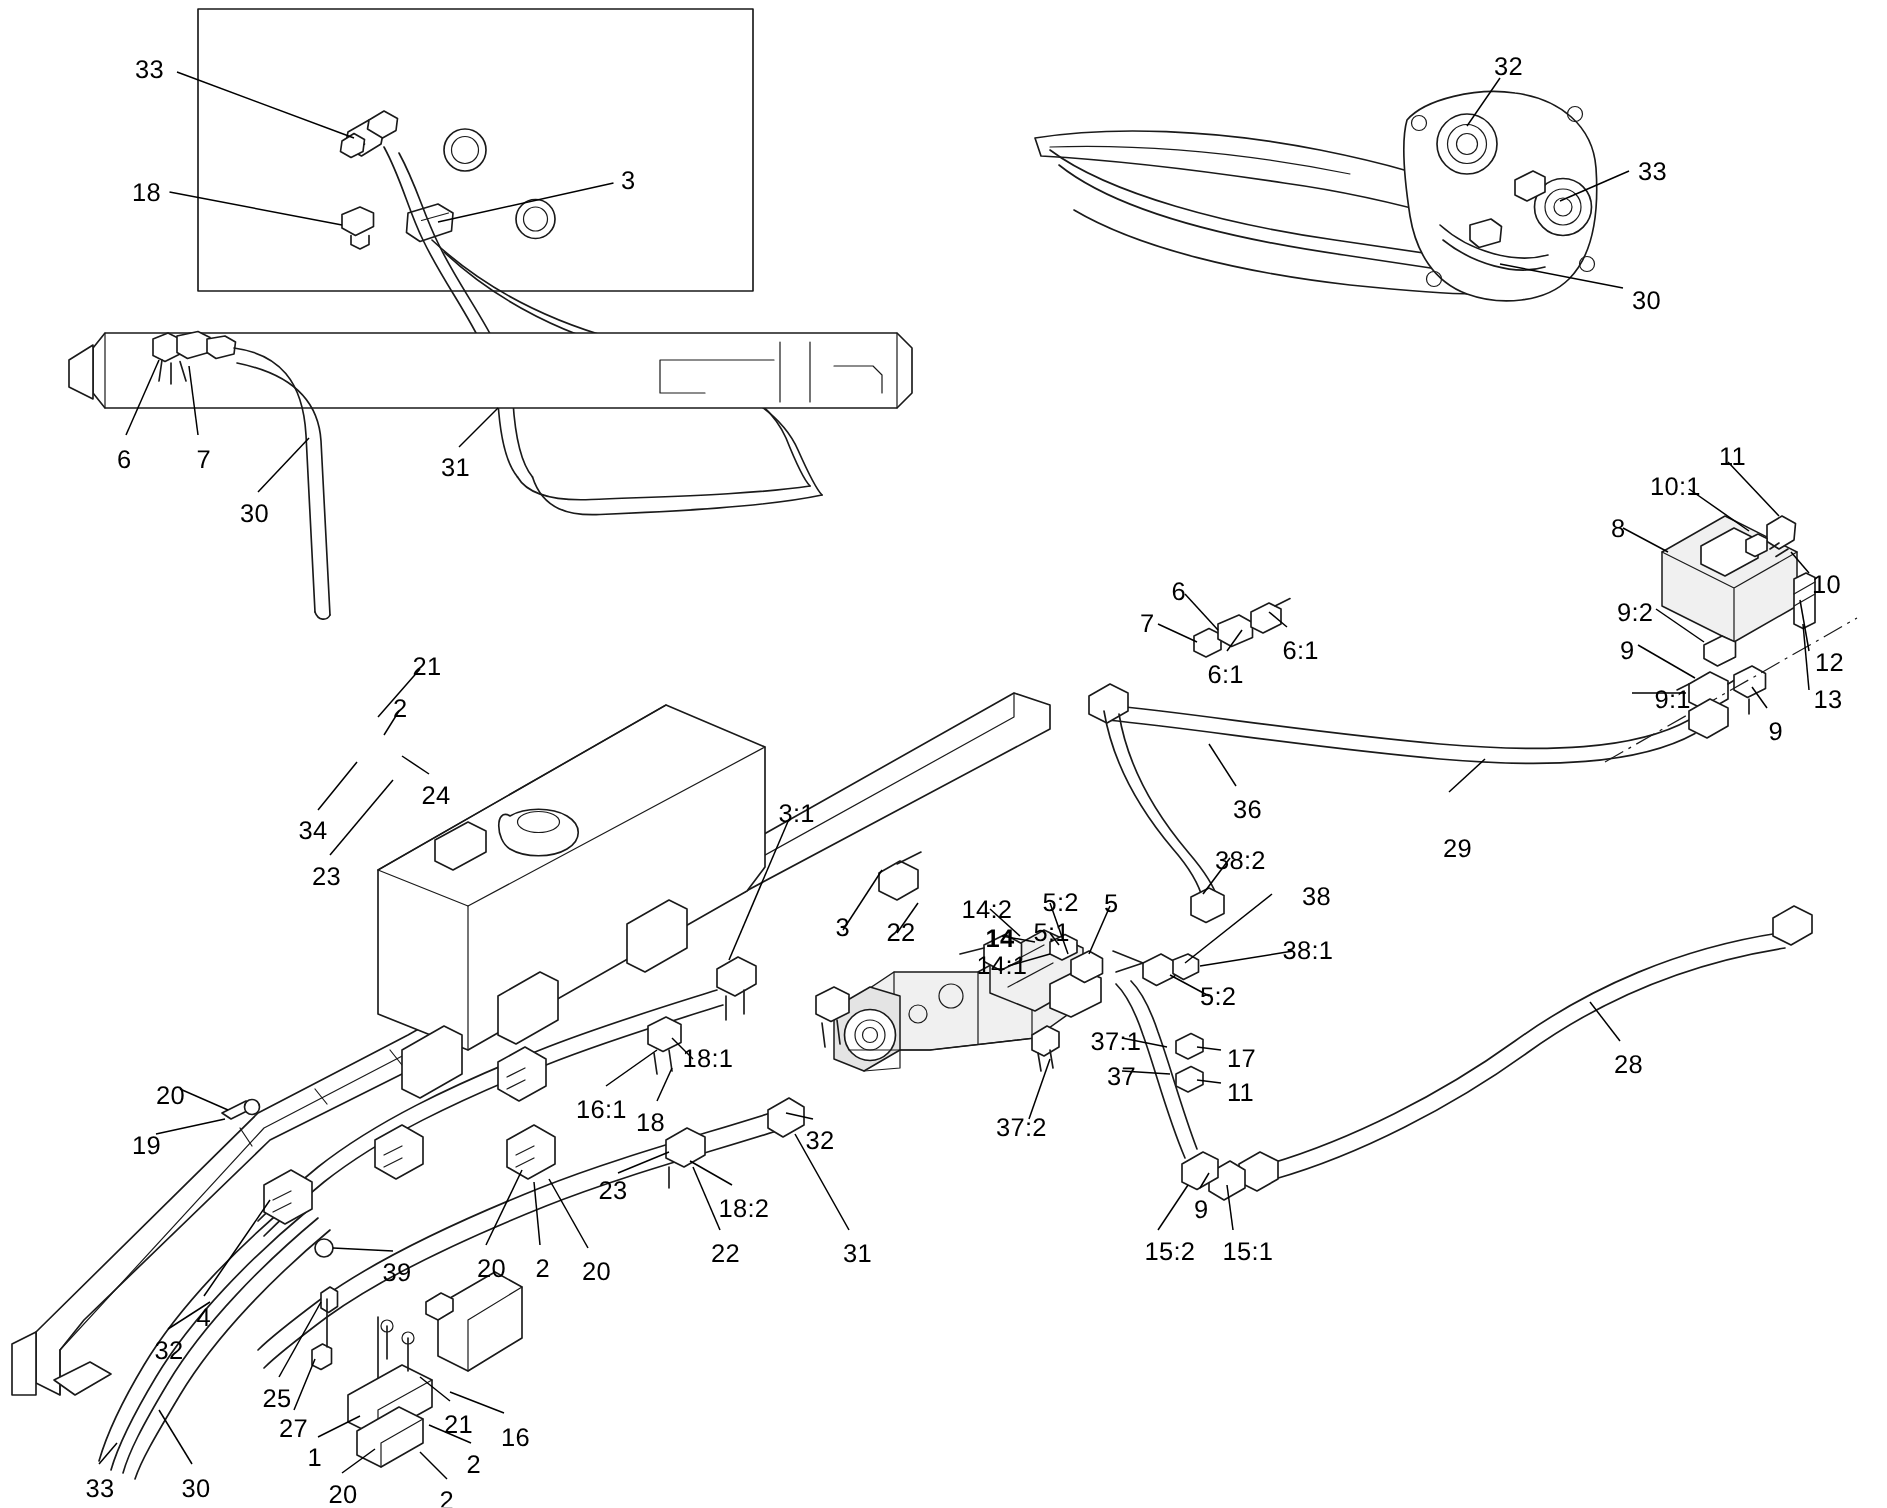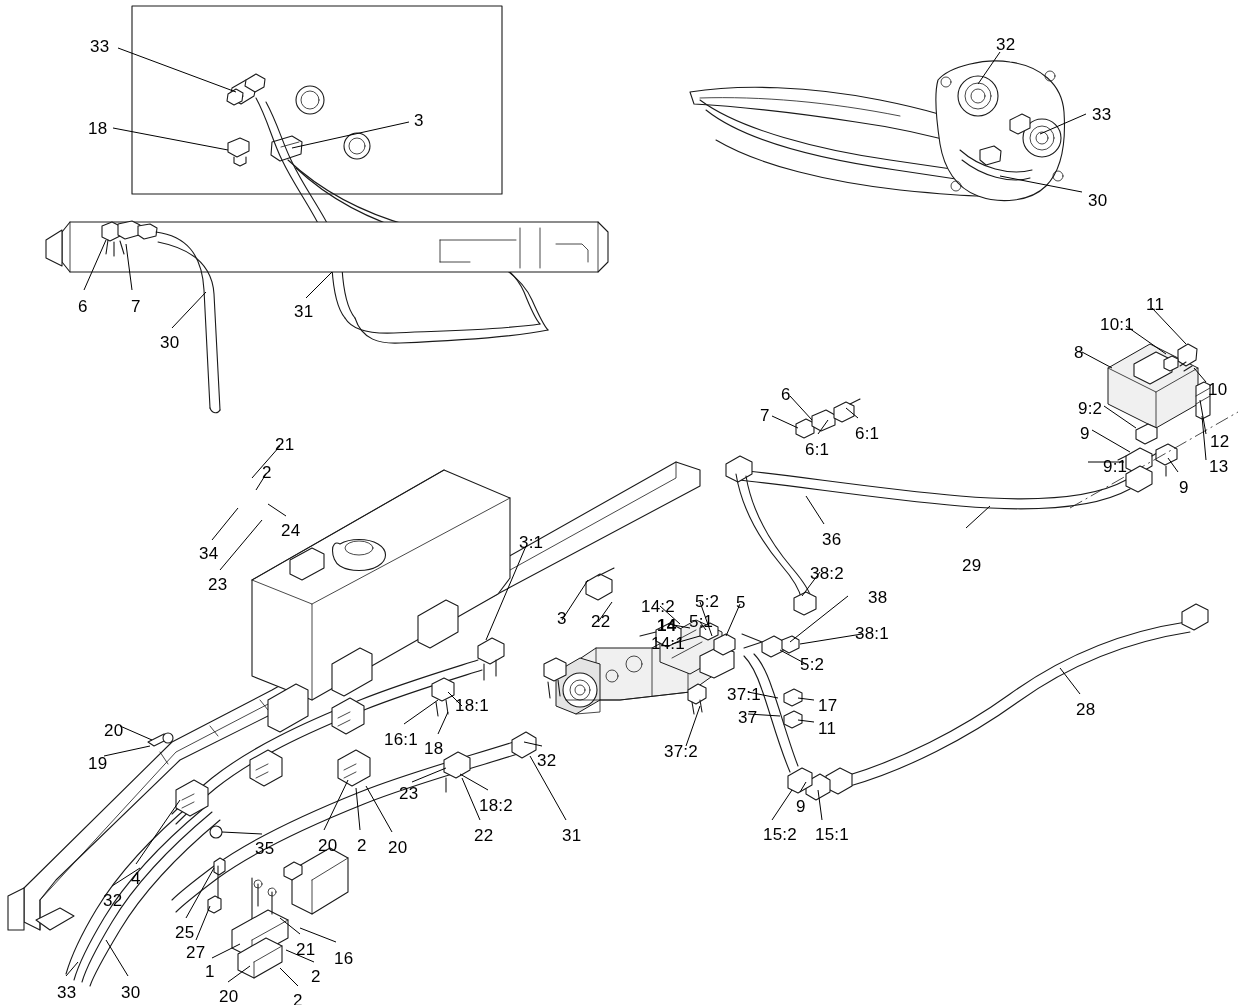--- a/index.html
+++ b/index.html
@@ -415,21 +415,21 @@
     <span class="lbl" style="left:455px; top:697px;">18:1</span>
     <span class="lbl" style="left:384px; top:731px;">16:1</span>
     <span class="lbl" style="left:424px; top:740px;">18</span>
     <span class="lbl" style="left:664px; top:743px;">37:2</span>
     <span class="lbl" style="left:104px; top:722px;">20</span>
     <span class="lbl" style="left:88px;  top:755px;">19</span>
     <span class="lbl" style="left:537px; top:752px;">32</span>
     <span class="lbl" style="left:399px; top:785px;">23</span>
     <span class="lbl" style="left:479px; top:797px;text-align:right;">18:2</span>
     <span class="lbl" style="left:796px; top:798px;">9</span>
-    <span class="lbl" style="left:255px; top:840px;">35</span>
+    <span class="lbl" style="left:255px; top:840px;">39</span>
     <span class="lbl" style="left:318px; top:837px;">20</span>
     <span class="lbl" style="left:357px; top:837px;">2</span>
     <span class="lbl" style="left:388px; top:839px;">20</span>
     <span class="lbl" style="left:474px; top:827px;">22</span>
     <span class="lbl" style="left:562px; top:827px;">31</span>
     <span class="lbl" style="left:763px; top:826px;">15:2</span>
     <span class="lbl" style="left:815px; top:826px;">15:1</span>
     <span class="lbl" style="left:131px; top:870px;">4</span>
     <span class="lbl" style="left:103px; top:892px;">32</span>
     <span class="lbl" style="left:175px; top:924px;">25</span>

